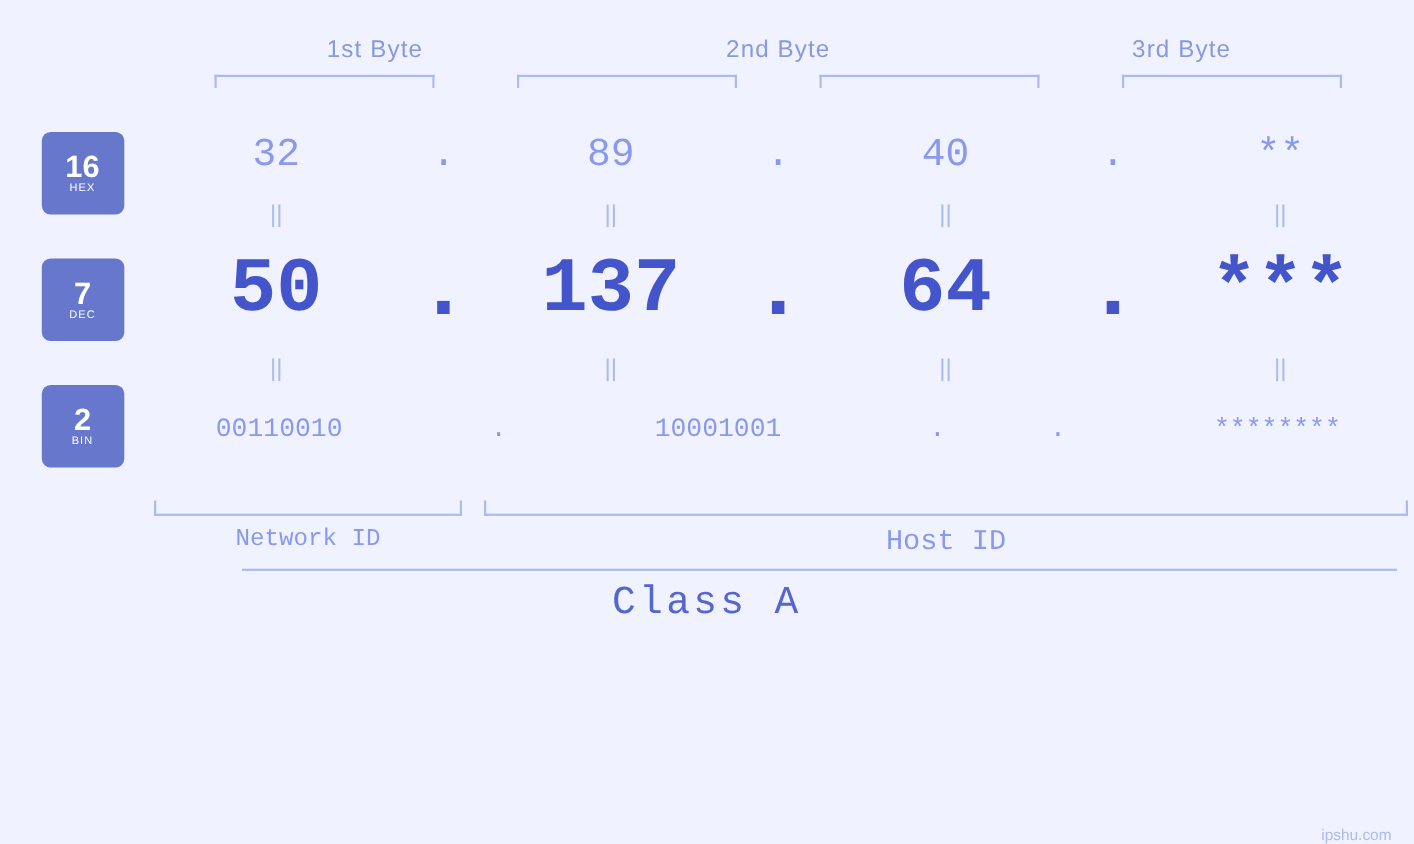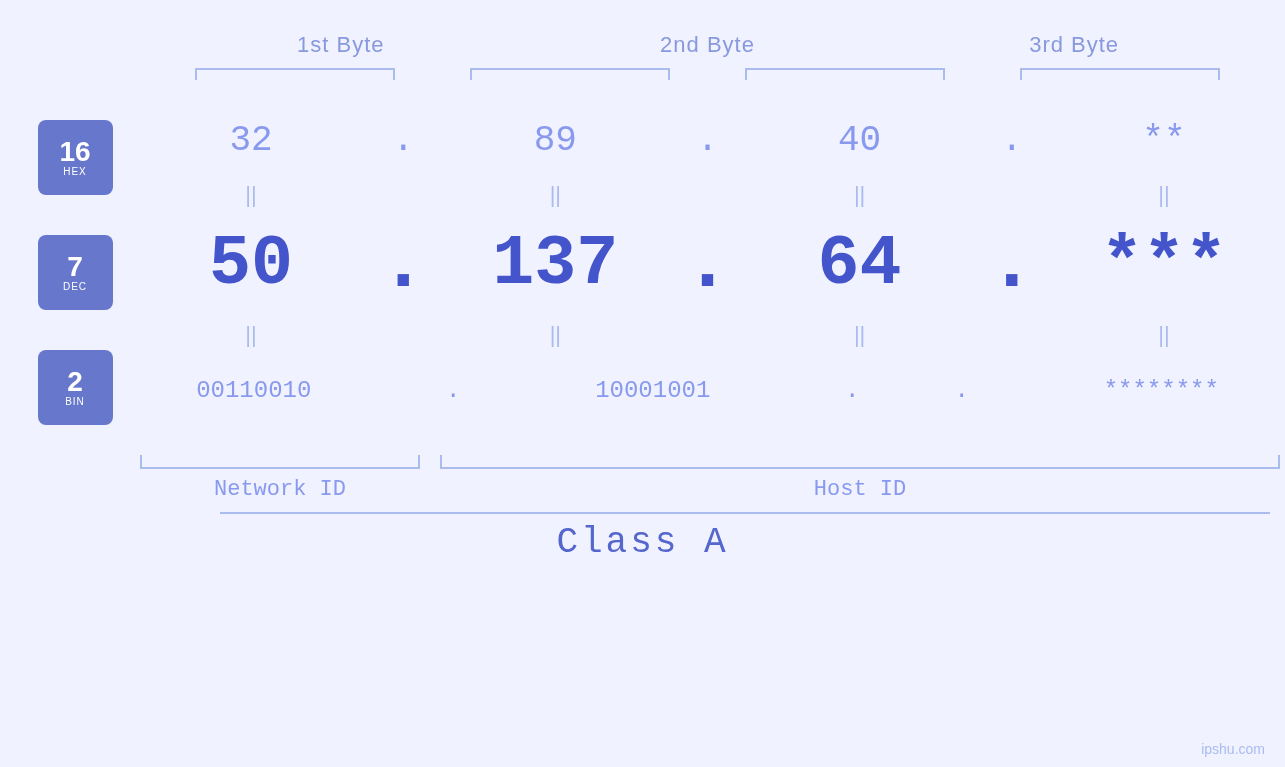--- a/index.html
+++ b/index.html
@@ -243,21 +243,21 @@
       text-align: center;
       font-size: 22px;
       color: #8899ee;
       font-family: 'Courier New', Courier, monospace;
       margin-left: 10px;
     }
 
     .host-id-label {
       flex: 1;
       text-align: center;
-      font-size: 22px;
+      font-size: 26px;
       color: #8899ee;
       font-family: 'Courier New', Courier, monospace;
       margin-left: 20px;
     }
 
     
     .class-row {
       display: flex;
       justify-content: center;
       margin-top: 20px;
@@ -276,21 +276,21 @@
 
     .class-label {
       font-size: 36px;
       color: #5566cc;
       font-family: 'Courier New', Courier, monospace;
       letter-spacing: 3px;
     }
 
     .watermark {
       position: absolute;
-      bottom: 10px;
+      bottom: 0;
       right: 20px;
       font-size: 14px;
       color: #aabbee;
       font-family: Arial, sans-serif;
     }
 
     
     .eq-spacer {
       width: 40px;
     }

